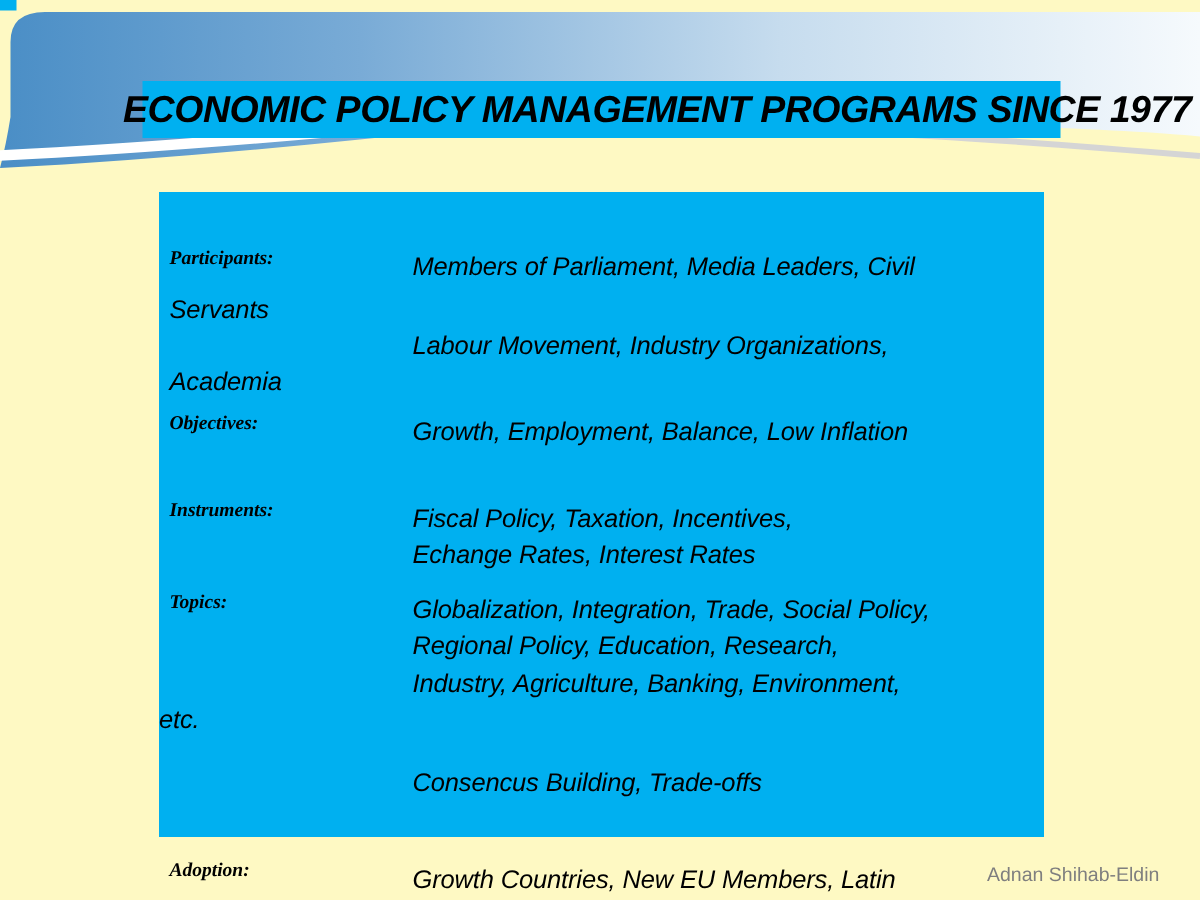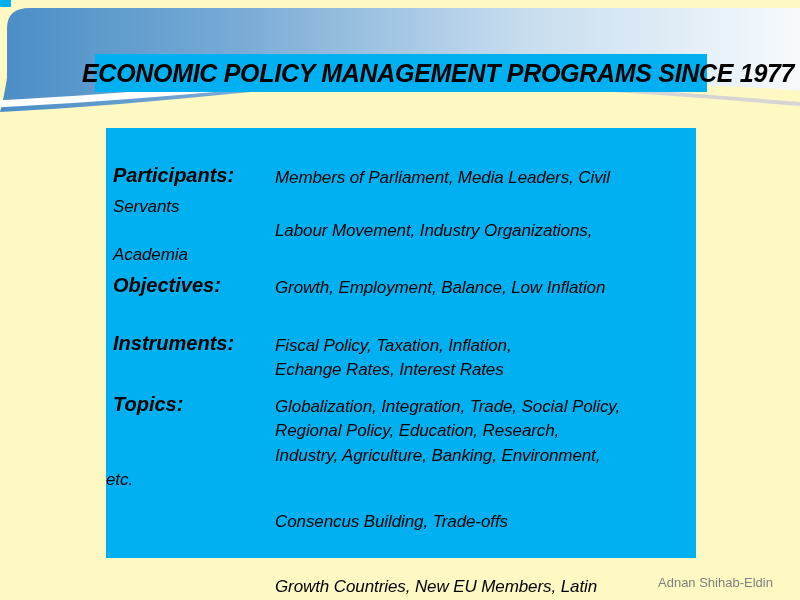--- a/index.html
+++ b/index.html
@@ -26,21 +26,21 @@
     letter-spacing:-0.3px;
   }
   .content-panel{
     position:absolute;left:106px;top:128px;width:590px;height:430px;
     background:#00B0F0;z-index:2;
   }
   .lbl,.val,.footer-credit{
     position:absolute;z-index:4;white-space:nowrap;color:#000;
   }
   .lbl{
-    font-size:20px;font-weight:bold;font-style:italic;
+    font-size:13px;font-weight:bold;font-style:italic;font-family:Liberation Serif, serif;
   }
   .val{
     font-size:17px;font-weight:normal;font-style:italic;
     letter-spacing:-0.1px;
   }
   .footer-credit{
     font-size:13px;font-weight:normal;font-style:normal;color:#7f7f7f;
   }
 </style>
 </head>
@@ -72,28 +72,29 @@
   <div class="lbl" style="left:113px;top:164px">Participants:</div>
   <div class="val" style="left:275px;top:168px">Members of Parliament, Media Leaders, Civil</div>
   <div class="val" style="left:113px;top:197px">Servants</div>
   <div class="val" style="left:275px;top:221px">Labour Movement, Industry Organizations,</div>
   <div class="val" style="left:113px;top:245px">Academia</div>
 
   <div class="lbl" style="left:113px;top:274px">Objectives:</div>
   <div class="val" style="left:275px;top:278px">Growth, Employment, Balance, Low Inflation</div>
 
   <div class="lbl" style="left:113px;top:332px">Instruments:</div>
-  <div class="val" style="left:275px;top:336px">Fiscal Policy, Taxation, Inflation,</div>
+  <div class="val" style="left:275px;top:336px">Fiscal Policy, Taxation, Incentives,</div>
   <div class="val" style="left:275px;top:360px">Echange Rates, Interest Rates</div>
 
   <div class="lbl" style="left:113px;top:393px">Topics:</div>
   <div class="val" style="left:275px;top:397px">Globalization, Integration, Trade, Social Policy,</div>
   <div class="val" style="left:275px;top:421px">Regional Policy, Education, Research,</div>
   <div class="val" style="left:275px;top:446px">Industry, Agriculture, Banking, Environment,</div>
   <div class="val" style="left:106px;top:470px">etc.</div>
 
   <div class="val" style="left:275px;top:512px">Consencus Building, Trade-offs</div>
 
+  <div class="lbl" style="left:113px;top:572px">Adoption:</div>
   <div class="val" style="left:275px;top:577px">Growth Countries, New EU Members, Latin</div>
 
   <div class="footer-credit" style="left:658px;top:575px">Adnan Shihab-Eldin</div>
 
 </div>
 
 </body></html>

